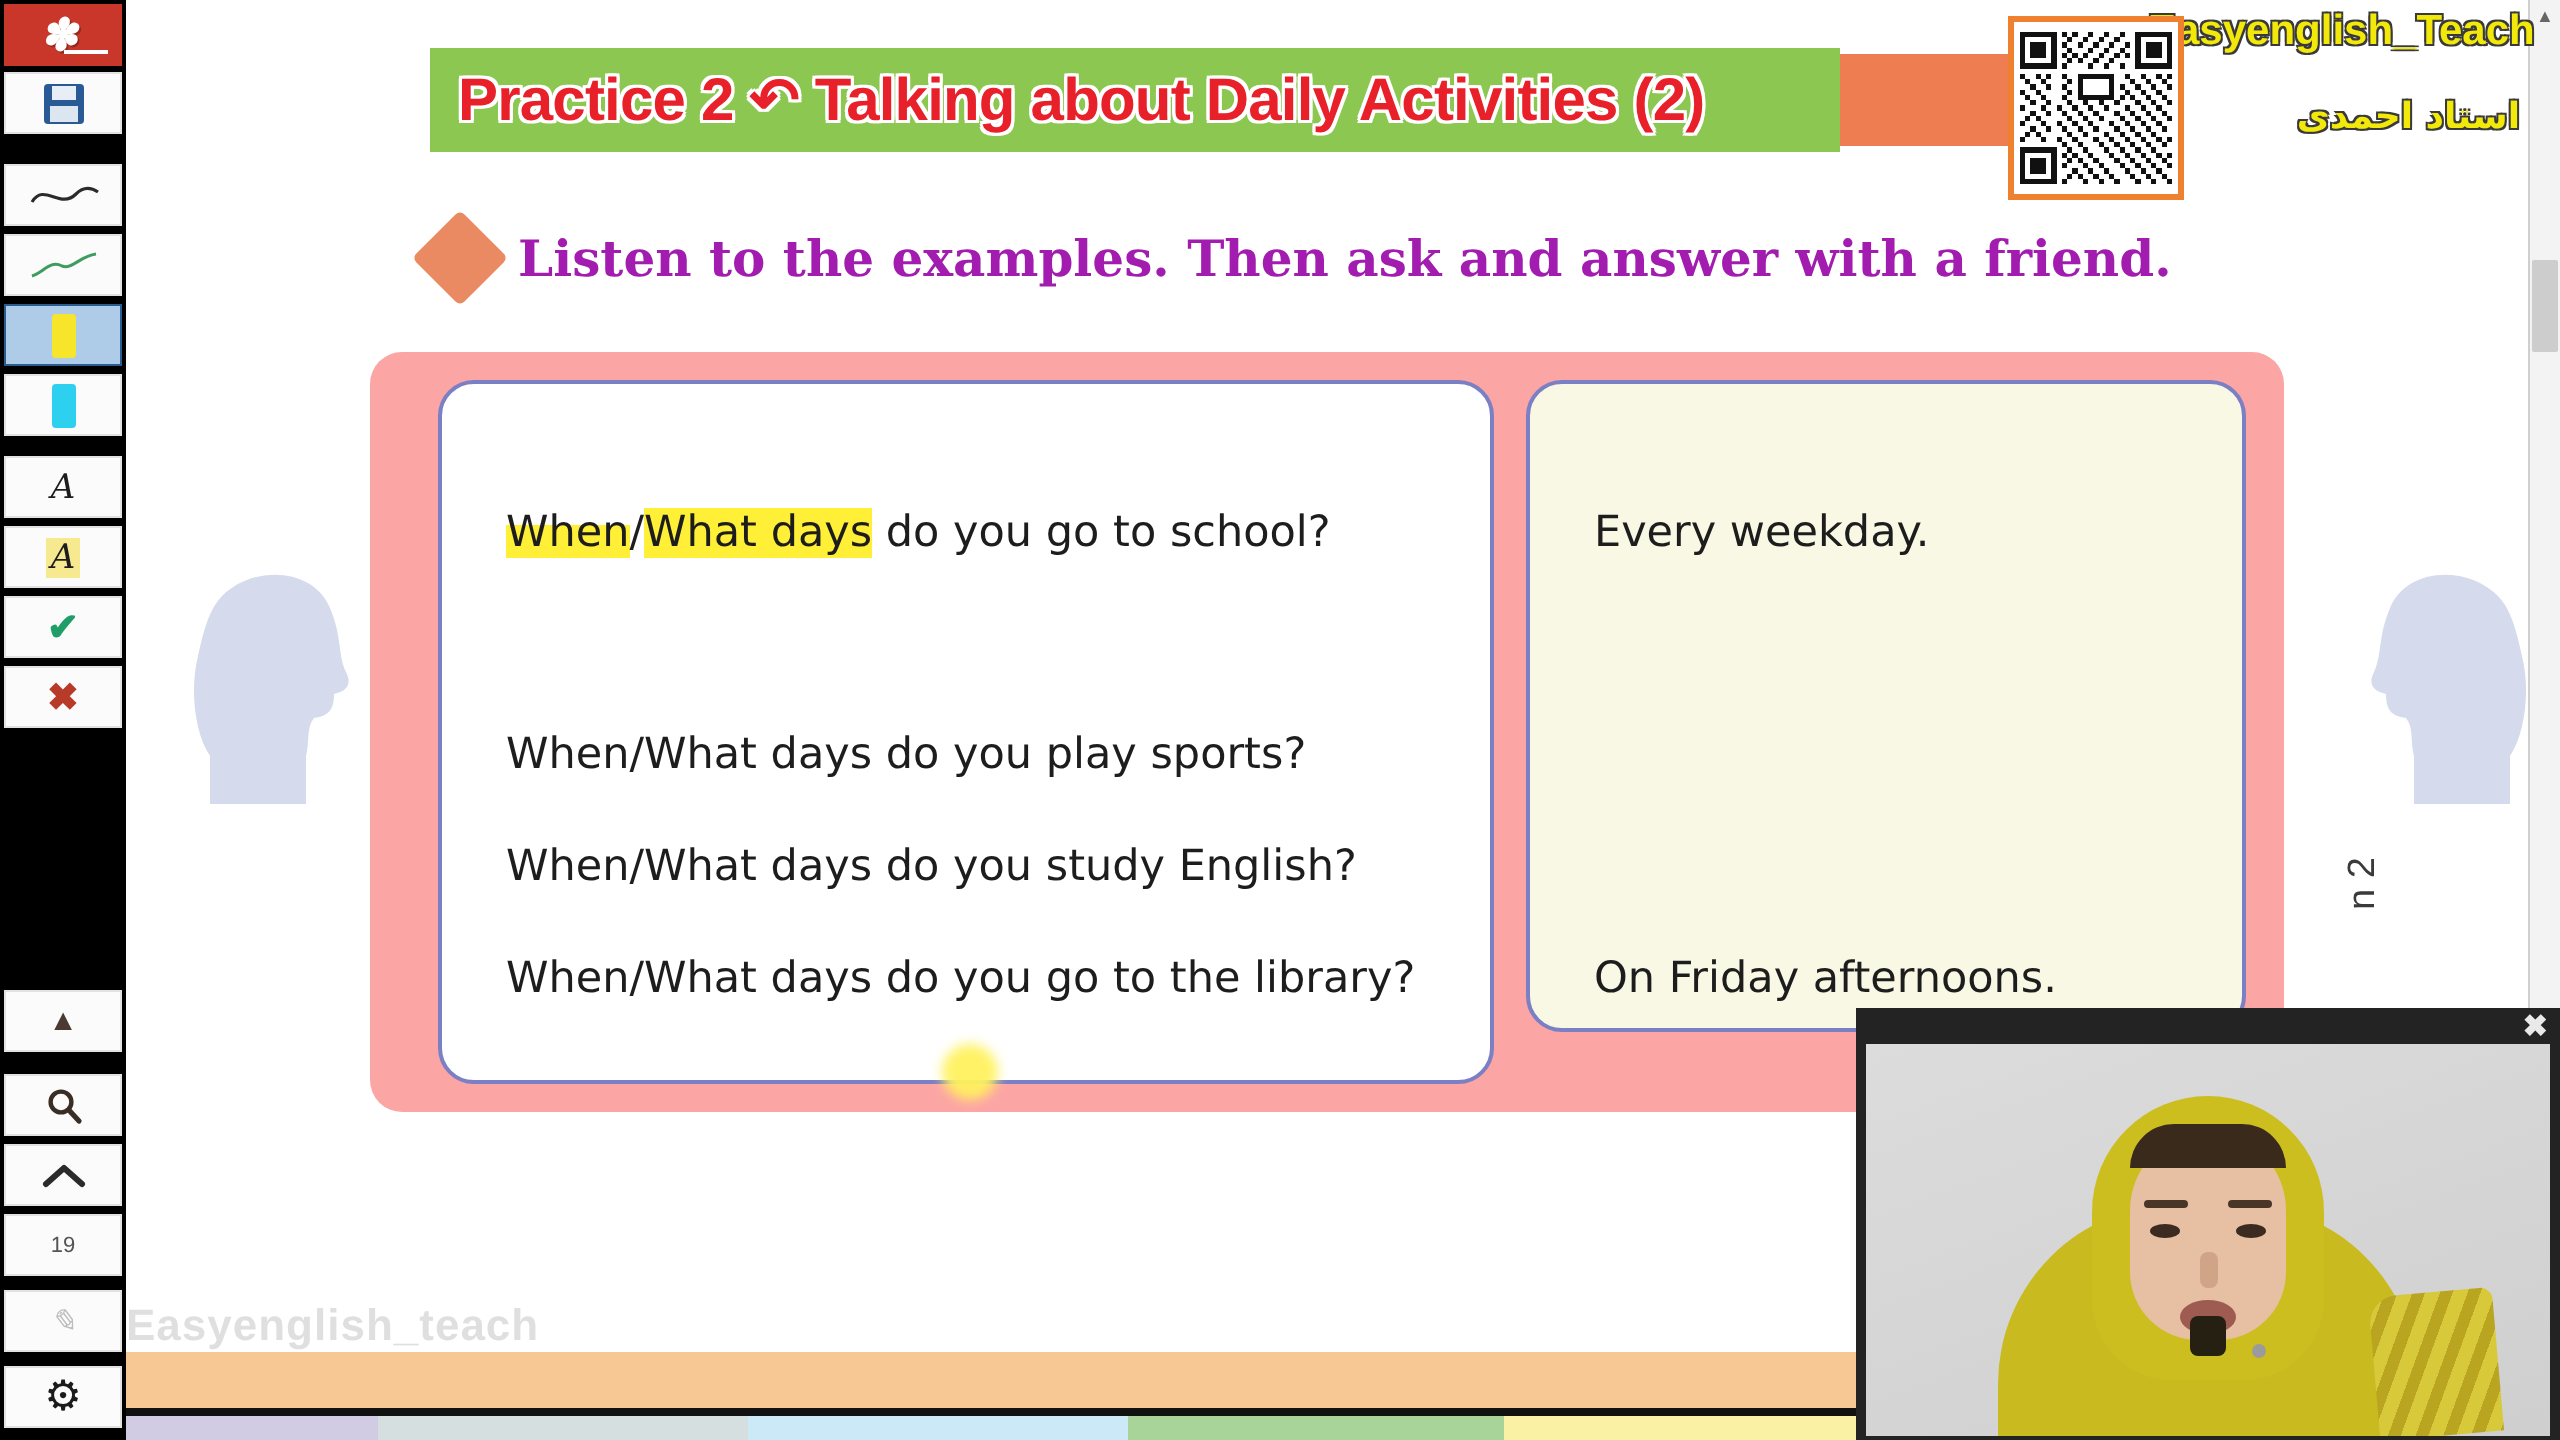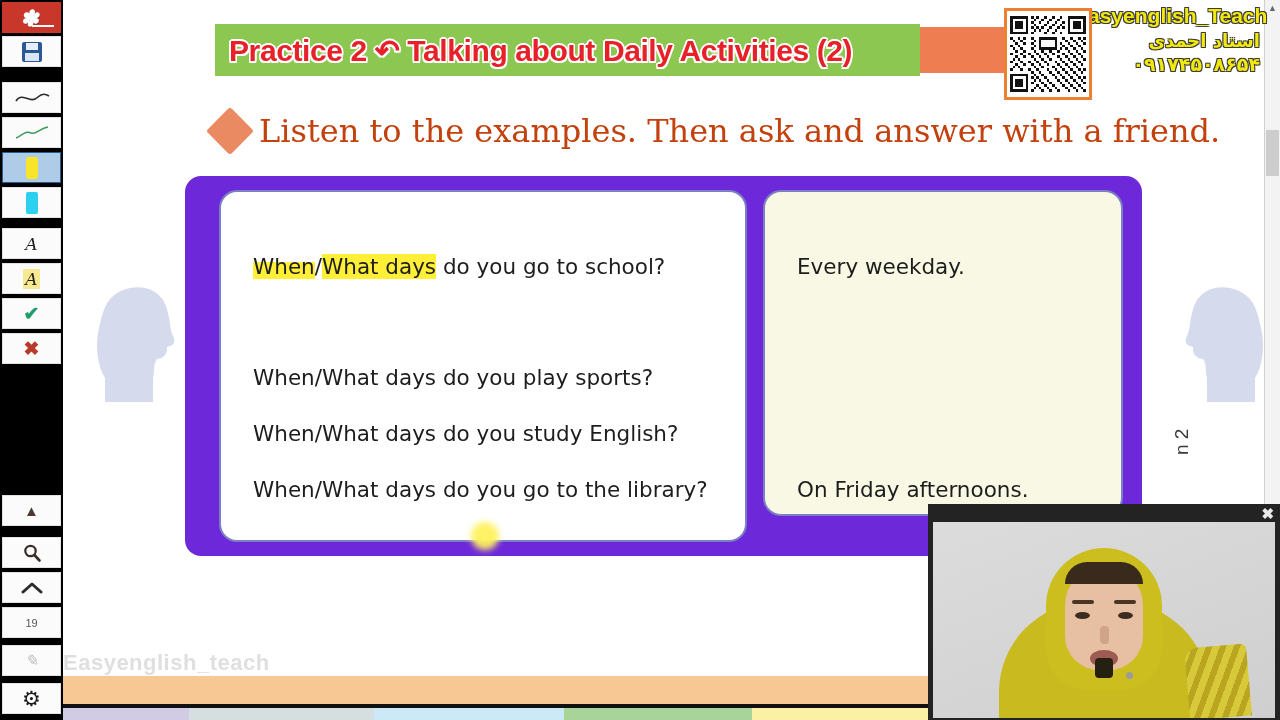--- a/index.html
+++ b/index.html
@@ -65,33 +65,33 @@
     color: #e8202a; letter-spacing: -0.4px; white-space: nowrap;
     text-shadow: -1.5px -1.5px 0 #fff, 1.5px -1.5px 0 #fff, -1.5px 1.5px 0 #fff,
                  1.5px 1.5px 0 #fff, 0 -1.6px 0 #fff, 0 1.6px 0 #fff,
                  -1.6px 0 0 #fff, 1.6px 0 0 #fff;
   }
 
   
   #instruction { position: absolute; left: 150px; top: 112px; display: flex; align-items: center; gap: 12px; }
   #diamond { width: 34px; height: 34px; background: #ea8a63; transform: rotate(45deg); border-radius: 3px; }
   #instruction-text {
-    font-family: "DejaVu Serif", serif; font-size: 32px; color: #c2410c; white-space: nowrap;
+    font-family: "DejaVu Serif", serif; font-size: 25px; color: #a21caf; white-space: nowrap; font-weight: bold;
   }
 
   
   .head { position: absolute; width: 92px; height: 120px; }
   .head svg { width: 100%; height: 100%; display: block; }
   #head-left { left: 28px; top: 282px; }
   #head-right { left: 1114px; top: 282px; }
 
   
   #panel {
     position: absolute; left: 122px; top: 176px; width: 957px; height: 380px;
-    background: #6d28d9; border-radius: 16px;
+    background: #fca5a5; border-radius: 16px;
   }
   .qbox {
     position: absolute; border-radius: 18px; border: 2px solid #7b7fc4;
   }
   #qbox-left { left: 34px; top: 14px; width: 528px; height: 352px; background: #ffffff; }
   #qbox-right { left: 578px; top: 14px; width: 360px; height: 326px; background: #f9f8e4; }
 
   .line {
     font-family: "DejaVu Sans", sans-serif; font-size: 21.5px; color: #1d1d1d;
     white-space: nowrap; position: absolute; left: 32px;
@@ -134,21 +134,21 @@
     border: 3px solid #ef8030; background: #fff; padding: 3px;
   }
   #qr-box svg { display: block; width: 100%; height: 100%; }
   #qr-text { position: absolute; left: 70px; top: 2px; width: 186px; text-align: right; }
   .qr-l1 { font-family: "Liberation Sans", sans-serif; font-weight: bold; font-size: 21px;
            color: #f2e90b; text-shadow: -1px -1px 0 #3a3a3a, 1px -1px 0 #3a3a3a,
            -1px 1px 0 #3a3a3a, 1px 1px 0 #3a3a3a; white-space: nowrap; }
   .qr-l2 { font-family: "DejaVu Sans", sans-serif; font-weight: bold; font-size: 18px;
            color: #f2e90b; direction: rtl;
            text-shadow: -1px -1px 0 #3a3a3a, 1px -1px 0 #3a3a3a,
-           -1px 1px 0 #3a3a3a, 1px 1px 0 #3a3a3a; margin-top: 2px; white-space: nowrap; }
+           -1px 1px 0 #3a3a3a, 1px 1px 0 #3a3a3a; margin-top: 20px; white-space: nowrap; }
   .qr-l3 { font-family: "DejaVu Sans", sans-serif; font-weight: bold; font-size: 19px;
            color: #f2e90b; direction: rtl;
            text-shadow: -1px -1px 0 #3a3a3a, 1px -1px 0 #3a3a3a,
            -1px 1px 0 #3a3a3a, 1px 1px 0 #3a3a3a; margin-top: 2px; white-space: nowrap; }
 
   
   #scrollbar { position: absolute; right: 0; top: 0; width: 16px; height: 720px;
                background: #f3f3f3; border-left: 1px solid #cfcfcf; z-index: 50; }
   #scroll-up { position: absolute; top: 0; left: 0; width: 15px; height: 16px;
                display:flex; align-items:center; justify-content:center;
@@ -320,21 +320,20 @@
     </div>
     <div class="tool" style="top:683px">
       <span class="gear-glyph">⚙</span>
     </div>
   </div>
 
   <div id="qr-overlay">
     <div id="qr-text">
       <div class="qr-l1">Easyenglish_Teach</div>
       <div class="qr-l2">استاد احمدی</div>
-      <div class="qr-l3">۰۹۱۷۴۵۰۸۶۵۴</div>
     </div>
     <div id="qr-box">
       <svg viewBox="0 0 29 29" shape-rendering="crispEdges">
         <rect width="29" height="29" fill="#fff"></rect>
         <g fill="#111">
           <rect x="0" y="0" width="7" height="1"></rect>
             <rect x="0" y="6" width="7" height="1"></rect>
           <rect x="0" y="0" width="1" height="7"></rect>
             <rect x="6" y="0" width="1" height="7"></rect>
           <rect x="2" y="2" width="3" height="3"></rect>

